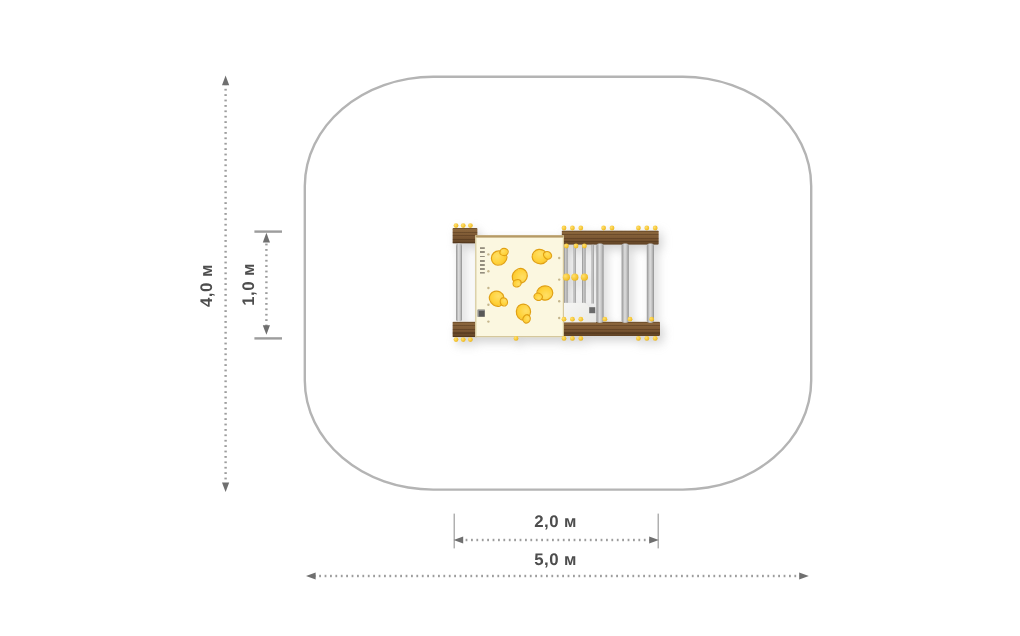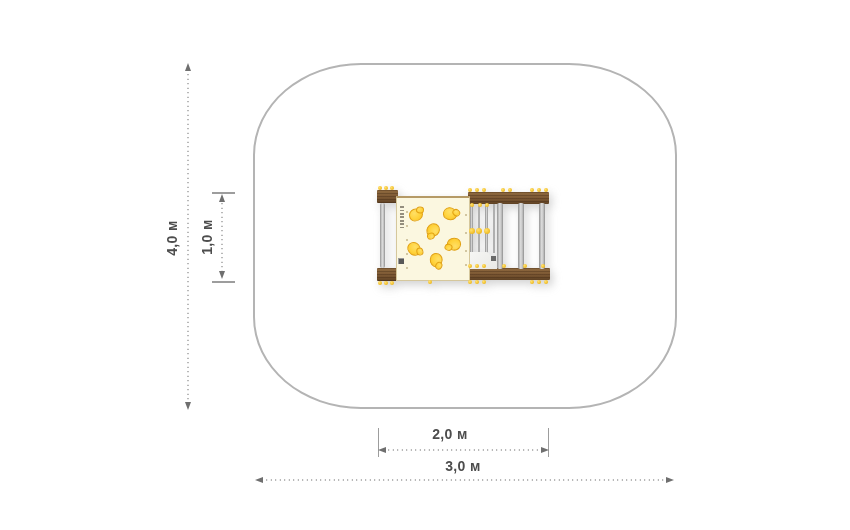--- a/index.html
+++ b/index.html
@@ -186,20 +186,20 @@
   <div class="dim-line-v" style="left:221px; top:197px; height:79px;"></div>
   <div class="arr up" style="left:218.5px; top:194px;"></div>
   <div class="arr down" style="left:218.5px; top:271px;"></div>
   <div class="dim-label vertical" style="left:207px; top:237px;">1,0 м</div>
 
   <div class="tick-v" style="left:377.5px; top:428px; height:29px;"></div>
   <div class="tick-v" style="left:547.5px; top:428px; height:29px;"></div>
   <div class="dim-line-h" style="left:382px; top:449px; width:162px;"></div>
   <div class="arr left" style="left:378px; top:446.5px;"></div>
   <div class="arr right" style="left:541px; top:446.5px;"></div>
-  <div class="dim-label" style="left:450px; top:434px;">2,0 м</div>
+  <div class="dim-label" style="left:463px; top:434px;">2,0 м</div>
 
   <div class="dim-line-h" style="left:260px; top:479px; width:408px;"></div>
   <div class="arr left" style="left:255px; top:476.5px;"></div>
   <div class="arr right" style="left:666px; top:476.5px;"></div>
-  <div class="dim-label" style="left:463px; top:466px;">3,0 м</div>
+  <div class="dim-label" style="left:463px; top:466px;">5,0 м</div>
 
 </div>
 
 </body></html>

